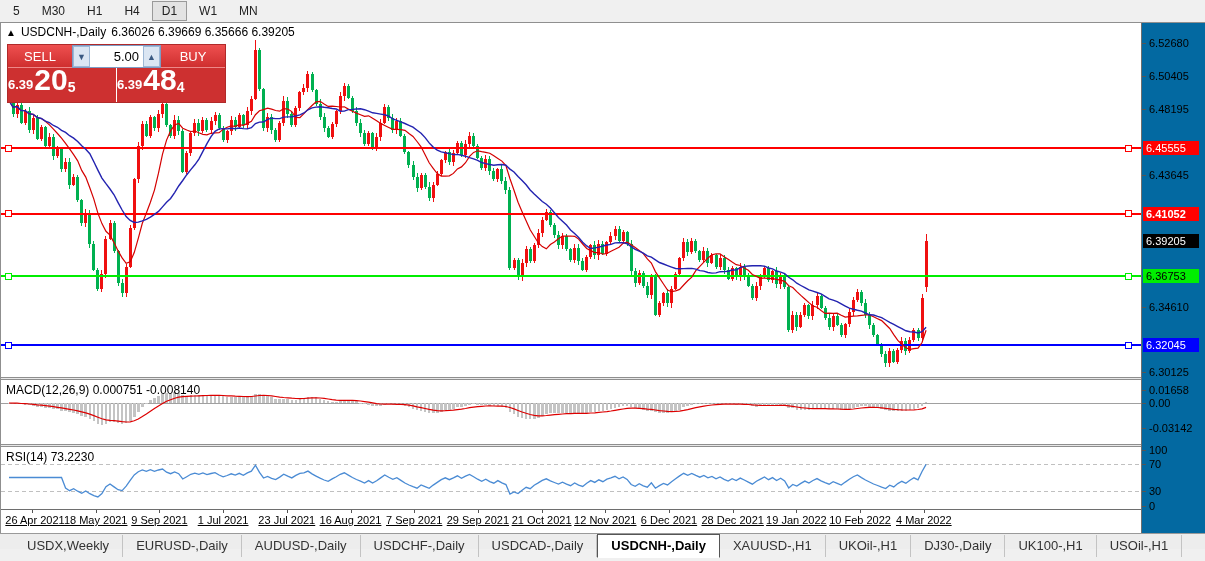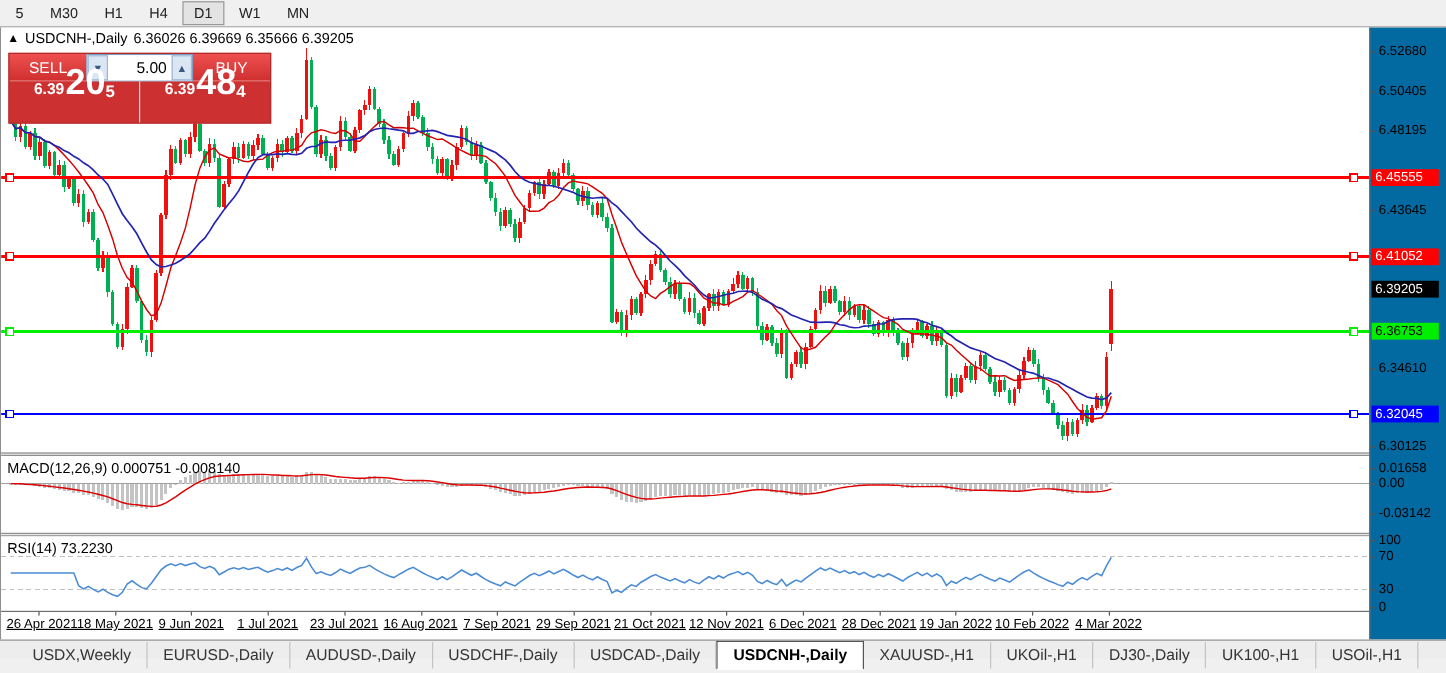--- a/index.html
+++ b/index.html
@@ -40,21 +40,21 @@
             display:flex; align-items:center; justify-content:center;
             border-bottom:1px solid #e88; cursor:pointer; }
   .tp-spin { flex:1; display:flex; background:#fff; border:1px solid #7d9cc4; }
   .tp-spin-btn { width:17px; background:#dbe6f3; color:#3b5a82; font-size:9px;
                  display:flex; align-items:center; justify-content:center;
                  border:1px solid #9db8d6; cursor:pointer; }
   .tp-vol { flex:1; border:none; outline:none; font-size:13px; text-align:right;
             padding-right:4px; font-family:"Liberation Sans",sans-serif; width:40px; }
   .tp-row2 { display:flex; height:34px; }
   .tp-quote { flex:1; background:#cd3030; color:#fff; display:flex; align-items:flex-end;
-              justify-content:center; padding-bottom:18px; cursor:pointer; }
+              justify-content:flex-start; padding-bottom:7px; cursor:pointer; }
   .tp-quote.sell { border-right:1px solid #ffffff; }
   .tp-small { font-size:13px; font-weight:bold; margin:0 1px 3px 0; }
   .tp-big { font-size:30px; font-weight:bold; line-height:30px; }
   .tp-sup { font-size:14px; font-weight:bold; margin-top:1px; }
 
   
   .y-axis { position:absolute; top:0; left:1140px; width:65px; height:510px;
             background:#0369a1; border-left:1px solid #6e6e6e; }
   .y-label { position:absolute; left:7px; font-size:11px; white-space:nowrap; }
   .y-label .tick { position:absolute; left:-7px; top:6px; width:4px; border-top:1px solid #555; }
@@ -848,21 +848,21 @@
         </svg>
       <div class="ind-label">RSI(14) 73.2230</div>
     </div>
 
     <div class="date-axis" id="date-axis">
         <div class="date-tick" style="left: 31px;"></div>
         <div class="date-label" style="left: 34px;">26 Apr 2021</div>
         <div class="date-tick" style="left: 94.7px;"></div>
         <div class="date-label" style="left: 94.7px;">18 May 2021</div>
         <div class="date-tick" style="left: 158.4px;"></div>
-        <div class="date-label" style="left: 158.4px;">9 Jun 2021</div>
+        <div class="date-label" style="left: 158.4px;">9 Sep 2021</div>
         <div class="date-tick" style="left: 222.1px;"></div>
         <div class="date-label" style="left: 222.1px;">1 Jul 2021</div>
         <div class="date-tick" style="left: 285.8px;"></div>
         <div class="date-label" style="left: 285.8px;">23 Jul 2021</div>
         <div class="date-tick" style="left: 349.5px;"></div>
         <div class="date-label" style="left: 349.5px;">16 Aug 2021</div>
         <div class="date-tick" style="left: 413.2px;"></div>
         <div class="date-label" style="left: 413.2px;">7 Sep 2021</div>
         <div class="date-tick" style="left: 476.9px;"></div>
         <div class="date-label" style="left: 476.9px;">29 Sep 2021</div>
@@ -883,21 +883,21 @@
       </div>
 
     <div class="y-axis" id="y-axis">
         <div class="y-label" style="top: 14.1032px;">6.52680<span class="tick"></span></div>
         <div class="y-label" style="top: 47.2773px;">6.50405<span class="tick"></span></div>
         <div class="y-label" style="top: 79.5035px;">6.48195<span class="tick"></span></div>
         <div class="y-label" style="top: 145.852px;">6.43645<span class="tick"></span></div>
         <div class="y-label" style="top: 277.6px;">6.34610<span class="tick"></span></div>
         <div class="y-label" style="top: 343px;">6.30125<span class="tick"></span></div>
         <div class="y-badge" style="top: 118px; background: rgb(255, 0, 0); color: rgb(255, 255, 255);">6.45555</div>
-        <div class="y-badge" style="top: 183.663px; background: rgb(255, 0, 0); color: rgb(255, 255, 255);">6.41052</div>
+        <div class="y-badge" style="top: 183.663px; background: rgb(255, 0, 0); color: rgb(255, 255, 255); font-weight: bold;">6.41052</div>
         <div class="y-badge" style="top: 210.596px; background: rgb(0, 0, 0); color: rgb(255, 255, 255);">6.39205</div>
         <div class="y-badge" style="top: 246.351px; background: rgb(0, 238, 0); color: rgb(0, 0, 0);">6.36753</div>
         <div class="y-badge" style="top: 315.003px; background: rgb(0, 0, 255); color: rgb(255, 255, 255);">6.32045</div>
         <div class="y-label" style="top: 360.869px;">0.01658<span class="tick"></span></div>
         <div class="y-label" style="top: 374px;">0.00<span class="tick"></span></div>
         <div class="y-label" style="top: 398.885px;">-0.03142<span class="tick"></span></div>
         <div class="y-label" style="top: 421px;">100<span class="tick"></span></div>
         <div class="y-label" style="top: 435px;">70<span class="tick"></span></div>
         <div class="y-label" style="top: 462px;">30<span class="tick"></span></div>
         <div class="y-label" style="top: 477px;">0<span class="tick"></span></div>

